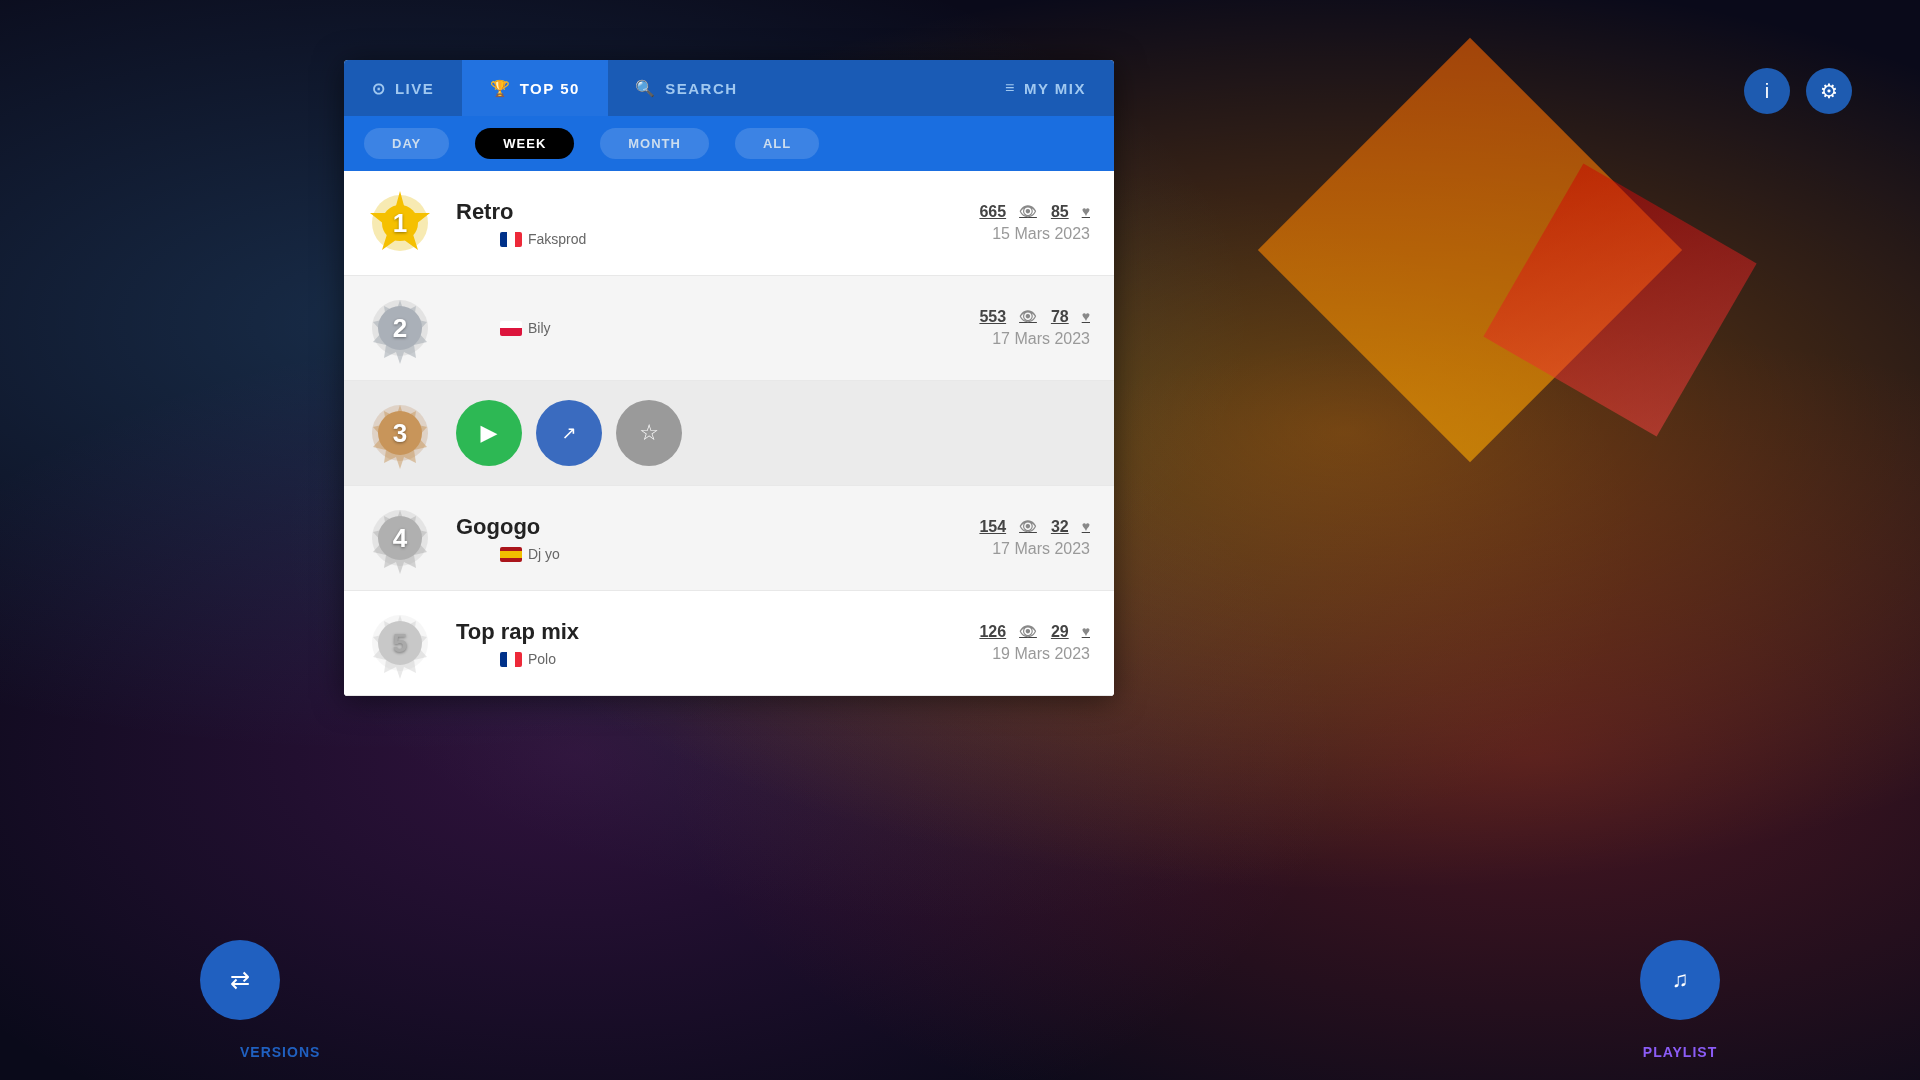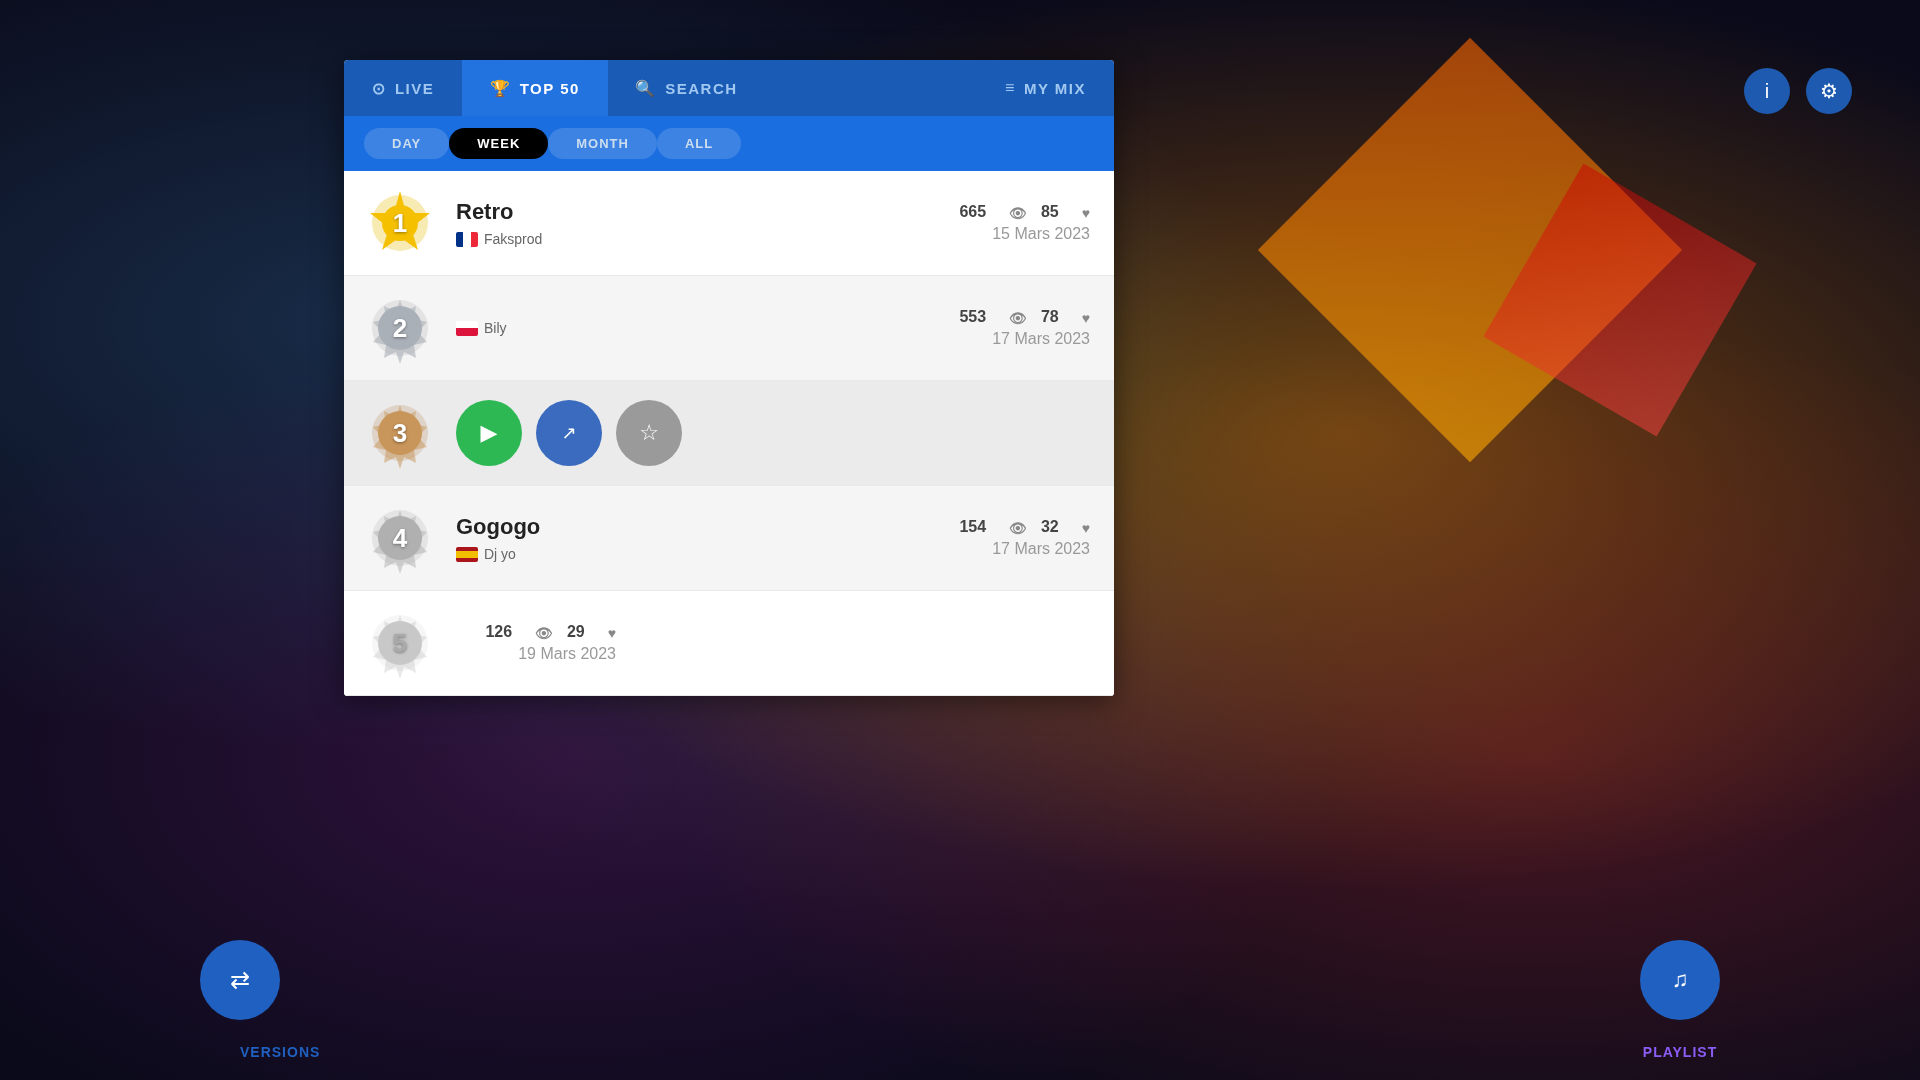--- a/index.html
+++ b/index.html
@@ -113,21 +113,21 @@
     }
     .nav-item .nav-icon {
       font-size: 16px;
     }
 
     
     .filter-bar {
       display: flex;
       background: #1a6ee0;
       padding: 12px 20px;
-      gap: 0;
+      gap: 26px;
     }
     .filter-btn {
       padding: 8px 28px;
       border-radius: 20px;
       border: none;
       background: rgba(255,255,255,0.15);
       color: #cde;
       font-size: 13px;
       font-weight: 700;
       letter-spacing: 1px;
@@ -178,20 +178,21 @@
       font-weight: 700;
       color: #222;
       margin-bottom: 6px;
     }
     .track-author {
       display: flex;
       align-items: center;
       gap: 6px;
       font-size: 14px;
       color: #666;
+      margin-left: 44px;
     }
     .flag {
       width: 22px;
       height: 15px;
       display: inline-block;
       border-radius: 2px;
       flex-shrink: 0;
     }
     .flag-fr {
       background: linear-gradient(to right, #003189 33%, #fff 33%, #fff 66%, #ed2939 66%);
@@ -223,25 +224,26 @@
     }
     .stats-row {
       display: flex;
       align-items: center;
       justify-content: flex-end;
       gap: 14px;
       margin-bottom: 4px;
     }
     .stat-item {
       display: flex;
-      align-items: flex-end;
-      gap: 23px;
+      align-items: flex-start;
+      gap: 13px;
       font-size: 16px;
       font-weight: 600;
       color: #444;
+      text-decoration: underline;
     }
     .stat-icon {
       color: #888;
       font-size: 14px;
     }
     .track-date {
       font-size: 16px;
       color: #999;
       text-align: right;
     }
@@ -539,20 +541,27 @@
 
     <div class="track-row">
       <div class="medal-wrap">
         <svg width="72" height="72" viewBox="0 0 72 72">
           <circle cx="36" cy="36" r="28" fill="#aaa" opacity="0.1"></circle>
           <path d="M36,8 L40,20 L52,14 L50,27 L63,30 L54,40 L63,50 L50,53 L52,66 L40,60 L36,72 L32,60 L20,66 L22,53 L9,50 L18,40 L9,30 L22,27 L20,14 L32,20 Z" fill="#c8c8c8" opacity="0.4"></path>
           <circle cx="36" cy="36" r="22" fill="#c8c8c8"></circle>
         </svg>
         <span class="rank-number" style="position:absolute; color:#aaa;">5</span>
       </div>
+      <div class="track-info">
+        <div class="track-name">Top rap mix</div>
+        <div class="track-author">
+          <span class="flag flag-fr"></span>
+          <span>Polo</span>
+        </div>
+      </div>
       <div class="track-stats">
         <div class="stats-row">
           <div class="stat-item">
             <span>126</span>
             <span class="stat-icon">👁</span>
           </div>
           <div class="stat-item">
             <span>29</span>
             <span class="stat-icon">♥</span>
           </div>

